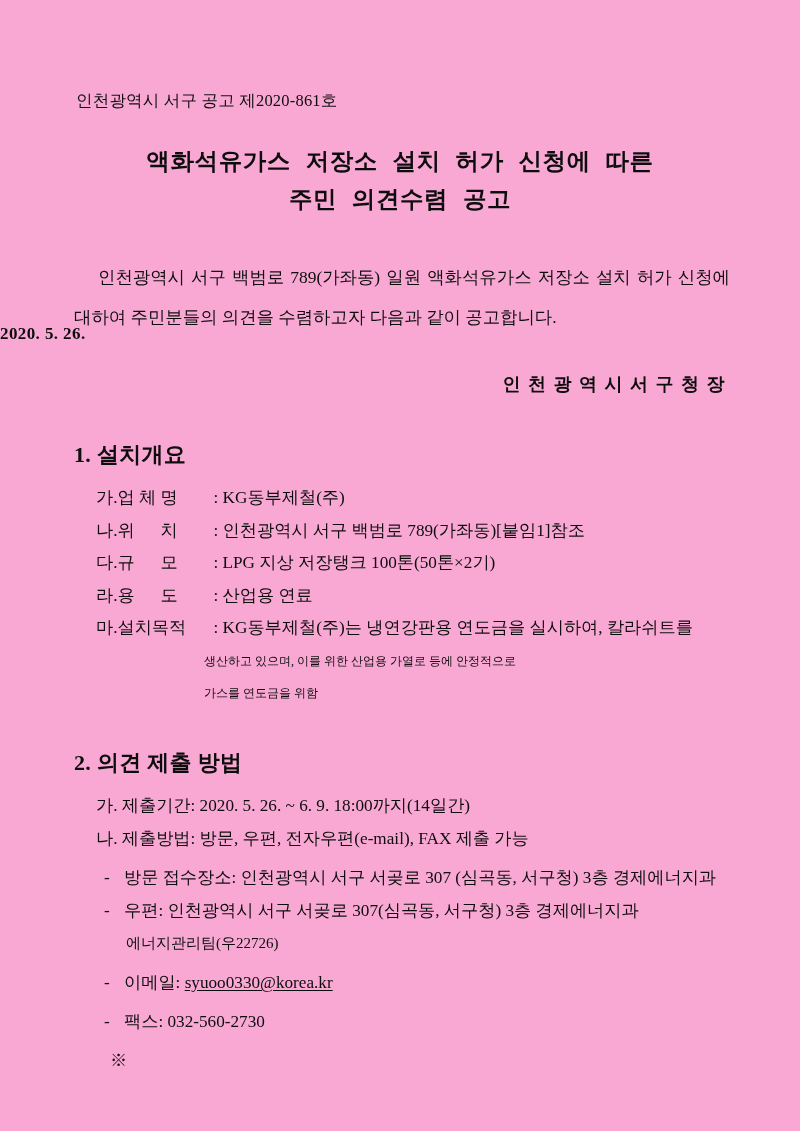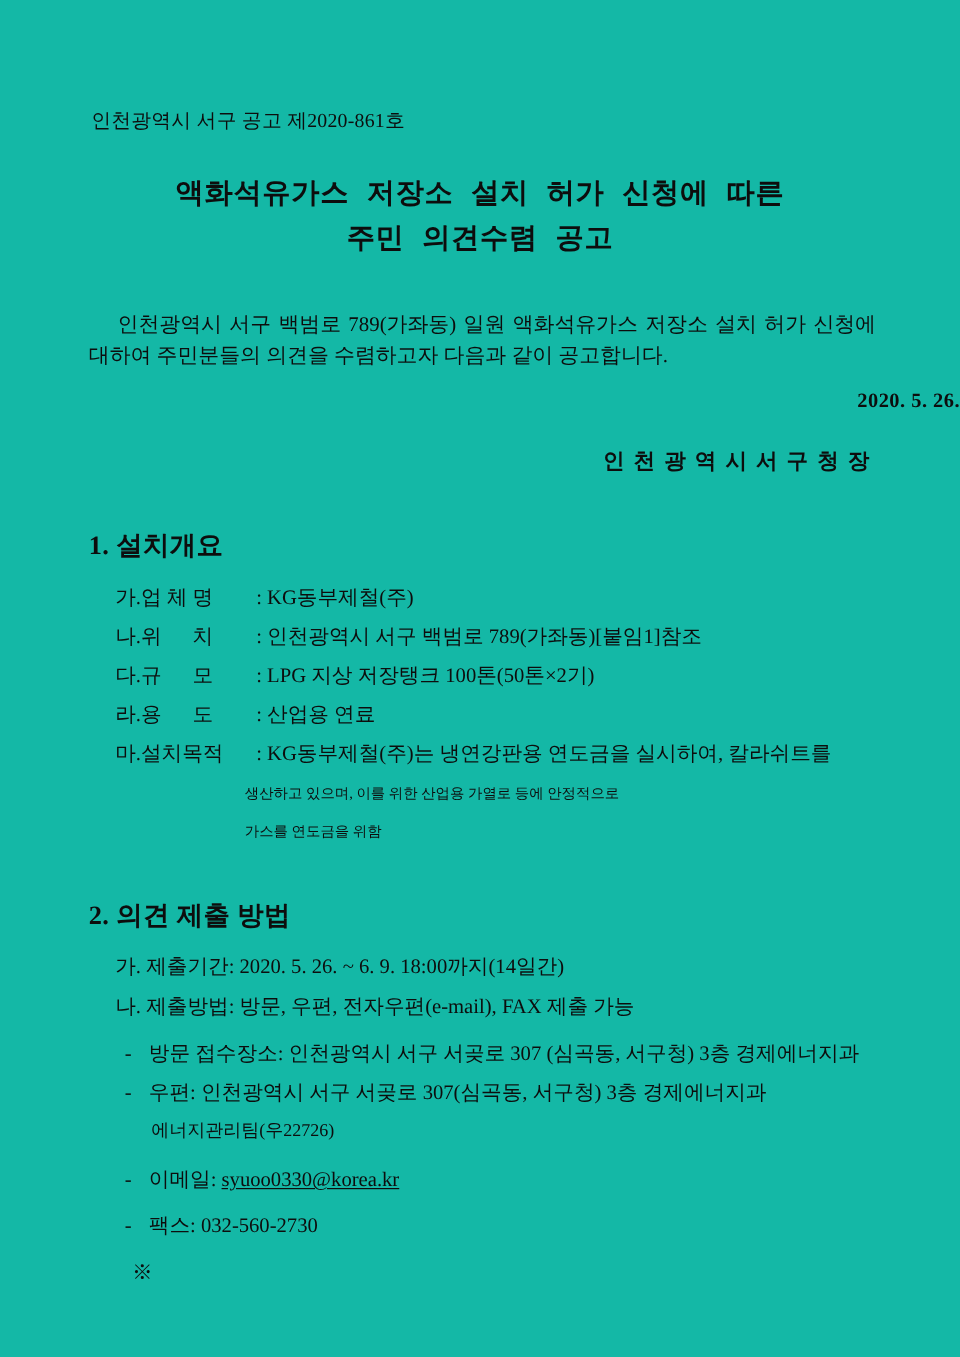--- a/index.html
+++ b/index.html
@@ -14,21 +14,21 @@
     position: relative;
     overflow: hidden;
     font-family: "Liberation Serif", "DejaVu Serif", serif;
     color: #0d0d0d;
     -webkit-font-smoothing: antialiased;
   }
 
   .page {
     position: absolute;
     inset: 0;
-    background: #14b8a6;
+    background: #f9a8d4;
     padding: 0;
   }
 
   
   .doc-header {
     position: absolute;
     left: 76px;
     top: 90px;
     font-size: 16.5px;
     letter-spacing: 0.2px;
@@ -50,32 +50,32 @@
     white-space: nowrap;
     font-family: Liberation Mono, monospace;
   }
 
   .intro {
     position: absolute;
     left: 74px;
     width: 656px;
     top: 240px;
     font-size: 17.4px;
-    line-height: 26px;
+    line-height: 40px;
     text-align: justify;
     text-justify: inter-character;
     text-indent: 24px;
   }
 
   .date-line {
     position: absolute;
     left: 0;
     right: 0;
     top: 324px;
-    text-align: right;
+    text-align: left;
     font-size: 17px;
     font-weight: bold;
     letter-spacing: 0.4px;
   }
 
   .signature {
     position: absolute;
     right: 68px;
     top: 372px;
     font-size: 18px;

